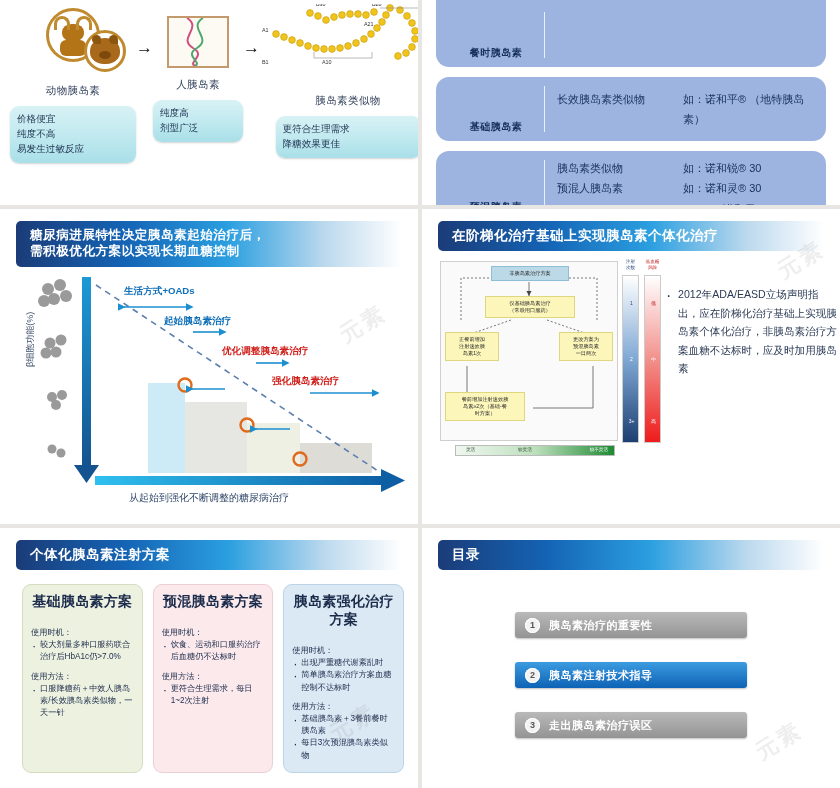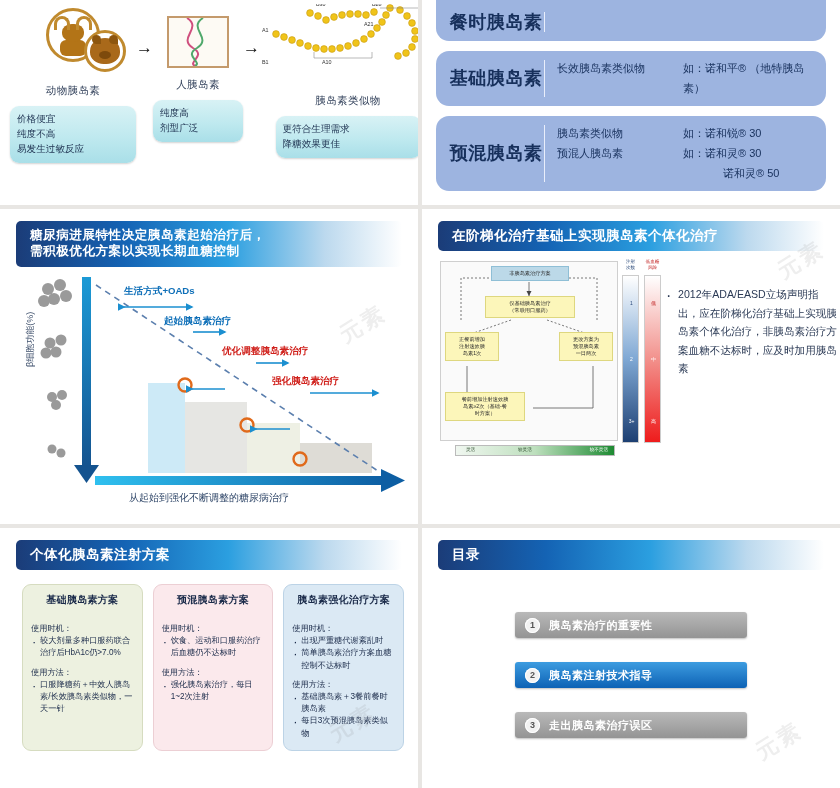--- a/index.html
+++ b/index.html
@@ -68,21 +68,21 @@
   .ins-table { padding: 6px 14px 0 14px; }
   .ins-row {
     background: #9db4e0;
     border-radius: 13px;
     display:flex; align-items:center;
     padding: 7px 12px;
     margin-bottom: 10px;
     color:#17305c;
   }
   .ins-row.clipped { border-top-left-radius:0; border-top-right-radius:0; margin-top:-26px; padding-top:30px;}
-  .ins-name { width:96px; font-weight:bold; font-size:18px; text-align:center; flex:none; letter-spacing:.5px;}
+  .ins-name { width:96px; font-weight:bold; font-size:10px; text-align:center; flex:none; letter-spacing:.5px;margin-top:36px;}
   .ins-bracket { width:1px; background:#e9eefb; align-self:stretch; margin: 2px 12px 2px 0; flex:none;}
   .ins-items { flex:1; }
   .ins-line { display:flex; font-size:11px; line-height:1.85; }
   .ins-kind { width:126px; flex:none; }
   .ins-eg { }
 
   
   .chart-wrap{ position:relative; width:100%; height:238px; margin-top:4px;}
   .chart-svg{position:absolute; left:0; top:0;}
   .ylab{
@@ -110,21 +110,21 @@
   .flow-bullets{position:absolute; left:230px; top:28px; width:172px; font-size:10.6px; line-height:1.75; color:#2b3a55;}
   .flow-bullets li{list-style:none; position:relative; padding-left:12px;}
   .flow-bullets li:before{content:"·"; position:absolute; left:0; top:-3px; font-size:16px;}
 
   
   .cards{display:flex; gap:10px; padding: 14px 14px 0 22px;}
   .card{ width:122px; border-radius:9px; padding:8px 8px 10px; min-height:150px; }
   .card.c1{background:#edf1e0; border:1px solid #d6dcc0;}
   .card.c2{background:#fbe9ec; border:1px solid #eccfd4;}
   .card.c3{background:#dbe9f4; border:1px solid #bcd3e6;}
-  .card h4{font-size:10px; text-align:center; color:#1b2b4a; margin-bottom:16px; letter-spacing:.3px;}
+  .card h4{font-size:14px; text-align:center; color:#1b2b4a; margin-bottom:16px; letter-spacing:.3px;}
   .card .sub{font-size:8.2px; color:#1b2b4a; margin-top:7px;}
   .card ul{margin:1px 0 0 0;}
   .card li{font-size:8.2px; color:#1b2b4a; line-height:1.5; list-style:none; position:relative; padding-left:9px;}
   .card li:before{content:"·"; position:absolute; left:1px; top:-3px; font-size:13px;}
 
   
   .toc{padding: 42px 0 0 0;}
   .toc-item{ width:232px; margin: 0 auto 24px; height:26px; border-radius:3px;
      display:flex; align-items:center; padding-left:10px; color:#fff;
      background:linear-gradient(to bottom,#b9b9b9,#949494); box-shadow:0 1px 2px rgba(0,0,0,.25);}
@@ -444,21 +444,21 @@
       </div>
 
       <div class="card c2">
         <h4>预混胰岛素方案</h4>
         <div class="sub">使用时机：</div>
         <ul>
           <li>饮食、运动和口服药治疗后血糖仍不达标时</li>
         </ul>
         <div class="sub">使用方法：</div>
         <ul>
-          <li>强化胰岛素治疗，每日1~2次注射</li>
+          <li>更符合生理需求，每日1~2次注射</li>
         </ul>
       </div>
 
       <div class="card c3">
         <h4>胰岛素强化治疗方案</h4>
         <div class="sub">使用时机：</div>
         <ul>
           <li>出现严重糖代谢紊乱时</li>
           <li>简单胰岛素治疗方案血糖控制不达标时</li>
         </ul>

